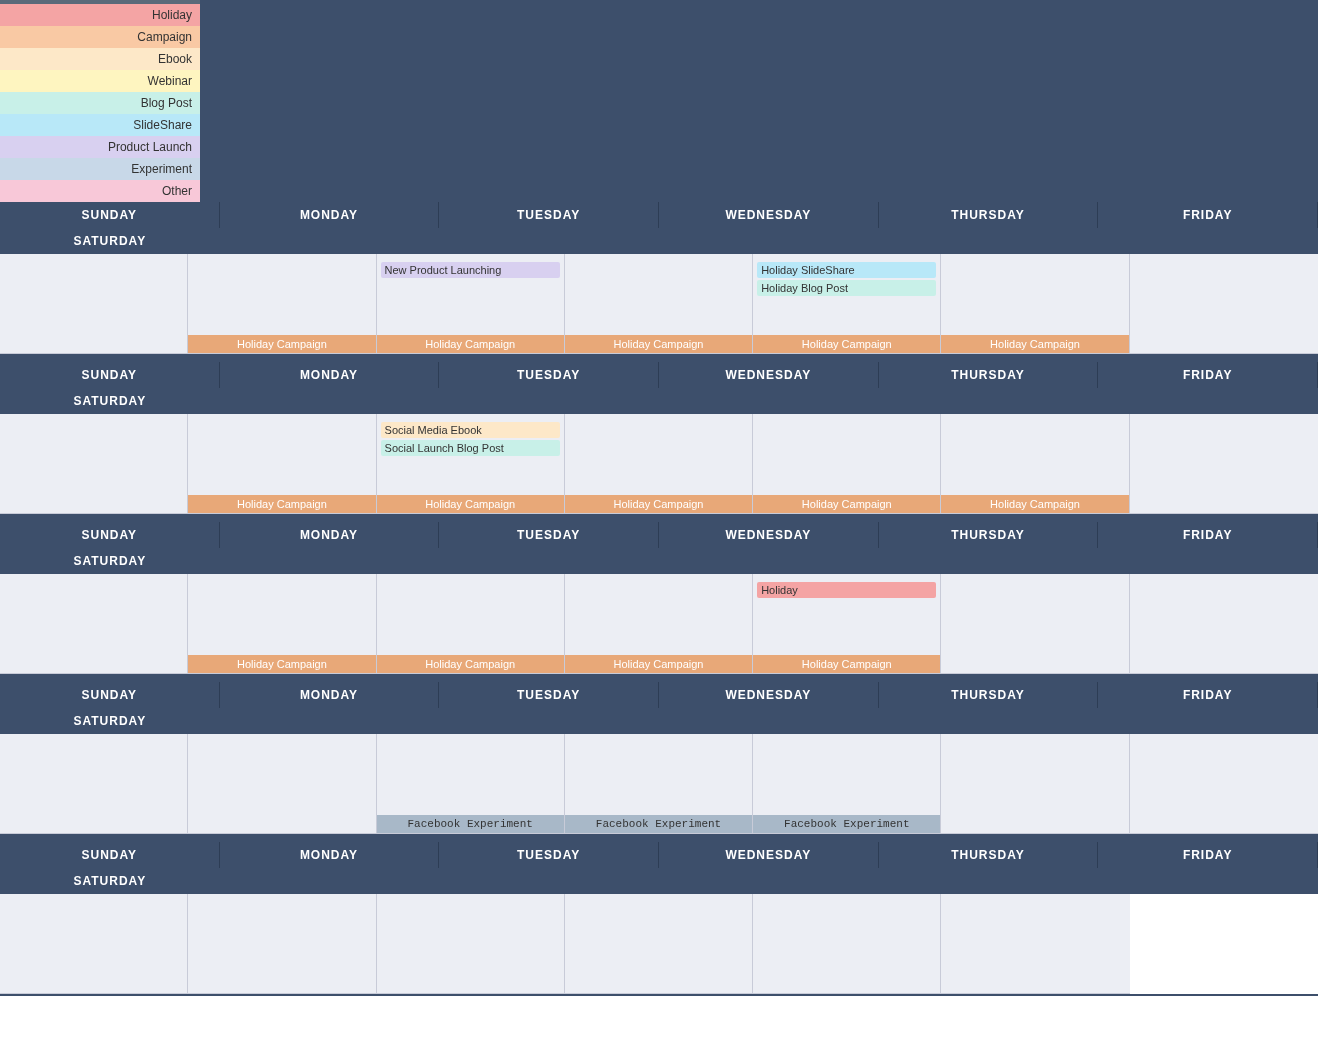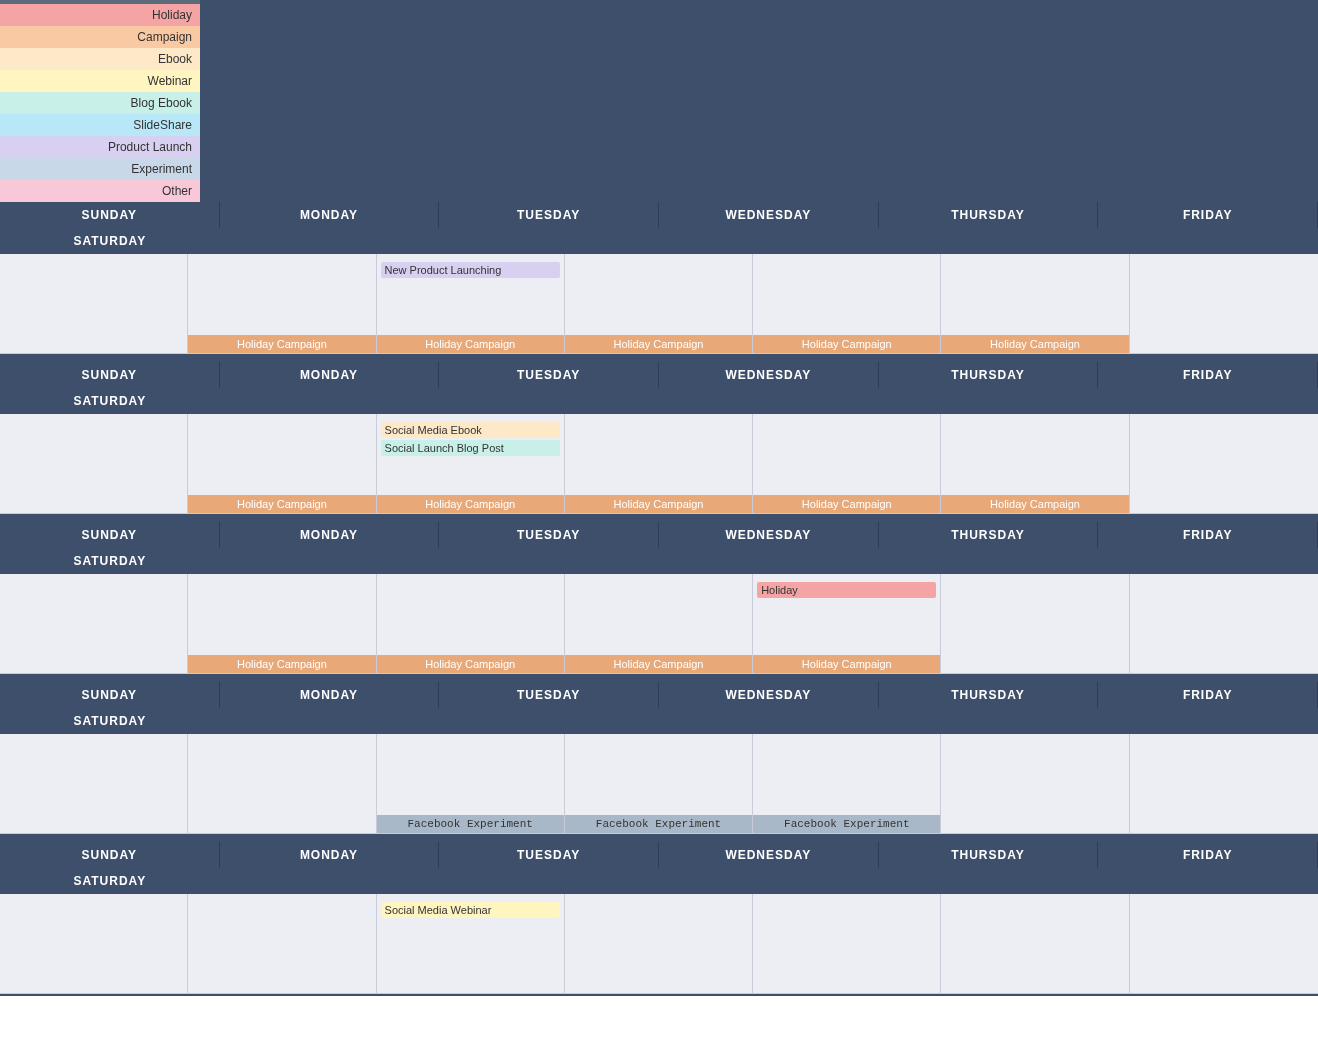--- a/index.html
+++ b/index.html
@@ -142,21 +142,21 @@
 
 <div class="main-container">
 
   <div class="header-section">
     <div class="key-panel">
       <div class="key-label"></div>
       <div class="key-item holiday">Holiday</div>
       <div class="key-item campaign">Campaign</div>
       <div class="key-item ebook">Ebook</div>
       <div class="key-item webinar">Webinar</div>
-      <div class="key-item blogpost">Blog Ebook</div>
+      <div class="key-item blogpost">Blog Post</div>
       <div class="key-item slideshare">SlideShare</div>
       <div class="key-item productlaunch">Product Launch</div>
       <div class="key-item experiment">Experiment</div>
       <div class="key-item other">Other</div>
     </div>
   </div>
 
   <div class="calendar-container" id="calendar-root">
   <div class="week-block">
         <div class="day-header-row">
@@ -180,20 +180,24 @@
             <div class="cell-events">
               <div class="event-tag productlaunch-bg">New Product Launching</div>
             </div>
             <div class="cell-footer campaign-footer">Holiday Campaign</div>
           </div>
           <div class="day-cell">
             <div class="cell-events"></div>
             <div class="cell-footer campaign-footer">Holiday Campaign</div>
           </div>
           <div class="day-cell">
+            <div class="cell-events">
+              <div class="event-tag slideshare-bg">Holiday SlideShare</div>
+              <div class="event-tag blogpost-bg">Holiday Blog Post</div>
+            </div>
             <div class="cell-footer campaign-footer">Holiday Campaign</div>
           </div>
           <div class="day-cell">
             <div class="cell-events"></div>
             <div class="cell-footer campaign-footer">Holiday Campaign</div>
           </div>
           <div class="day-cell">
             <div class="cell-events"></div>
           </div>
         </div>
@@ -332,25 +336,20 @@
           <div class="day-header-cell">SATURDAY</div>
         </div>
         <div class="day-cells-row">
           <div class="day-cell">
             <div class="cell-events"></div>
           </div>
           <div class="day-cell">
             <div class="cell-events"></div>
           </div>
           <div class="day-cell">
-            <div class="cell-events">
-              <div class="event-tag webinar-bg">Social Media Webinar</div>
-            </div>
-          </div>
-          <div class="day-cell">
             <div class="cell-events"></div>
           </div>
           <div class="day-cell">
             <div class="cell-events"></div>
           </div>
           <div class="day-cell">
             <div class="cell-events"></div>
           </div>
           <div class="day-cell">
             <div class="cell-events"></div>

